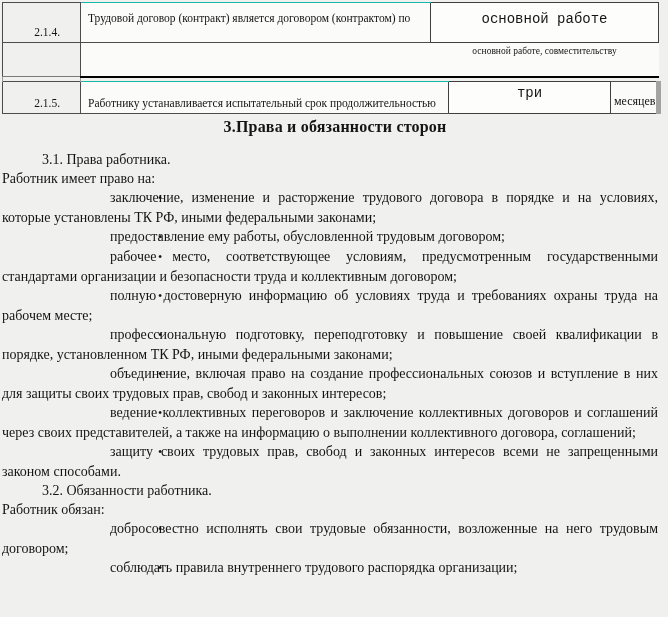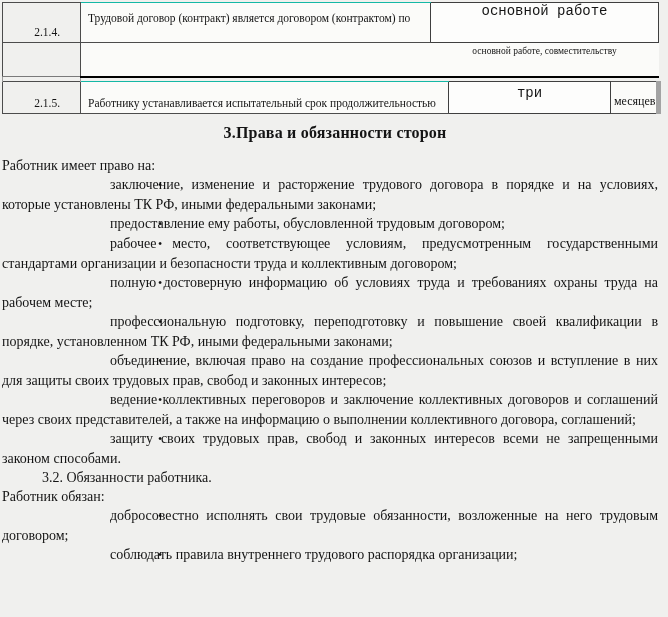--- a/index.html
+++ b/index.html
@@ -24,41 +24,41 @@
   .cell-label {
     border-top:1px solid #14b8a6; border-bottom:1px solid #4c4c4c;
     background:#fbfbf9;
     font-size:11.5px; white-space:nowrap; overflow:hidden;
     padding:9px 0 0 7px;
   }
   .cell-label.bottom { vertical-align:bottom; padding:0 0 4px 7px; }
   .cell-value {
     border:1px solid #3f3f3f; background:#fdfdfc;
     font-family:"Liberation Mono","DejaVu Sans Mono",monospace;
-    font-size:14px; text-align:center; 
+    font-size:14px; text-align:center; padding-top:8px;
   }
   .cell-value.small-pad { padding-top:3px; }
   .cell-caption { border-bottom:2px solid #000; background:#fbfbf9; }
   .cell-caption .cap-inner {
     width:228px; margin-left:auto; text-align:center;
     font-size:9.5px; padding-top:3px; white-space:nowrap;
   }
   .cell-empty-left { border-left:1px solid #4c4c4c; border-right:1px solid #4c4c4c; border-bottom:1px solid #7a7a7a; }
   .cell-gap-left { border-left:1px solid #9a9a9a; border-right:1px solid #9a9a9a; }
   .cell-suffix {
     border-top:1px solid #4c4c4c; border-right:5px solid #a3a3a3; border-bottom:1px solid #4c4c4c;
     background:#fbfbf9;
     font-size:12px; vertical-align:bottom; padding:0 2px 4px 3px;
   }
   tr.r1 { height:40px; } tr.r2 { height:34px; } tr.rgap { height:5px; } tr.r3 { height:32px;margin-top:48px; }
 
   
   .heading {
     font-size:16px; font-weight:bold; text-align:center;
-    margin:10px 0 14px 0; letter-spacing:0.2px;
+    margin:4px 0 14px 0; letter-spacing:0.2px;
   }
   .bodytext { width:656px; }
   .bodytext p { font-size:14px; line-height:19px; text-align:justify; }
   p.pnum { text-indent:40px; }
   p.li { text-indent:78px; }
   .bul { display:inline-block; width:30px; font-size:12px; }
 </style>
 </head>
 <body>
 
@@ -94,20 +94,21 @@
       <td class="cell-value small-pad">три</td>
       <td class="cell-suffix">месяцев</td>
     </tr>
   </tbody>
     </table>
 
   <div class="heading">3.Права и обязанности сторон</div>
 
   <div class="bodytext">
 
+    <p class="pnum">3.1. Права работника.</p>
     <p>Работник имеет право на:</p>
 
     <p class="li"><span class="bul">•</span><span>заключение, изменение и расторжение трудового договора в порядке и на усло­виях, которые установлены ТК РФ, иными федеральными законами;</span></p>
     <p class="li"><span class="bul">•</span><span>предоставление ему работы, обусловленной трудовым договором;</span></p>
     <p class="li"><span class="bul">•</span><span>рабочее место, соответствующее условиям, предусмотренным государственны­ми стандартами организации и безопасности труда и коллективным договором;</span></p>
     <p class="li"><span class="bul">•</span><span>полную достоверную информацию об условиях труда и требованиях охраны труда на рабочем месте;</span></p>
     <p class="li"><span class="bul">•</span><span>профессиональную подготовку, переподготовку и повышение своей квалифика­ции в порядке, установленном ТК РФ, иными федеральными законами;</span></p>
     <p class="li"><span class="bul">•</span><span>объединение, включая право на создание профессиональных союзов и вступле­ние в них для защиты своих трудовых прав, свобод и законных интересов;</span></p>
     <p class="li"><span class="bul">•</span><span>ведение коллективных переговоров и заключение коллективных договоров и соглашений через своих представителей, а также на информацию о выполнении коллективного договора, соглашений;</span></p>
     <p class="li"><span class="bul">•</span><span>защиту своих трудовых прав, свобод и законных интересов всеми не запрещен­ными законом способами.</span></p>

